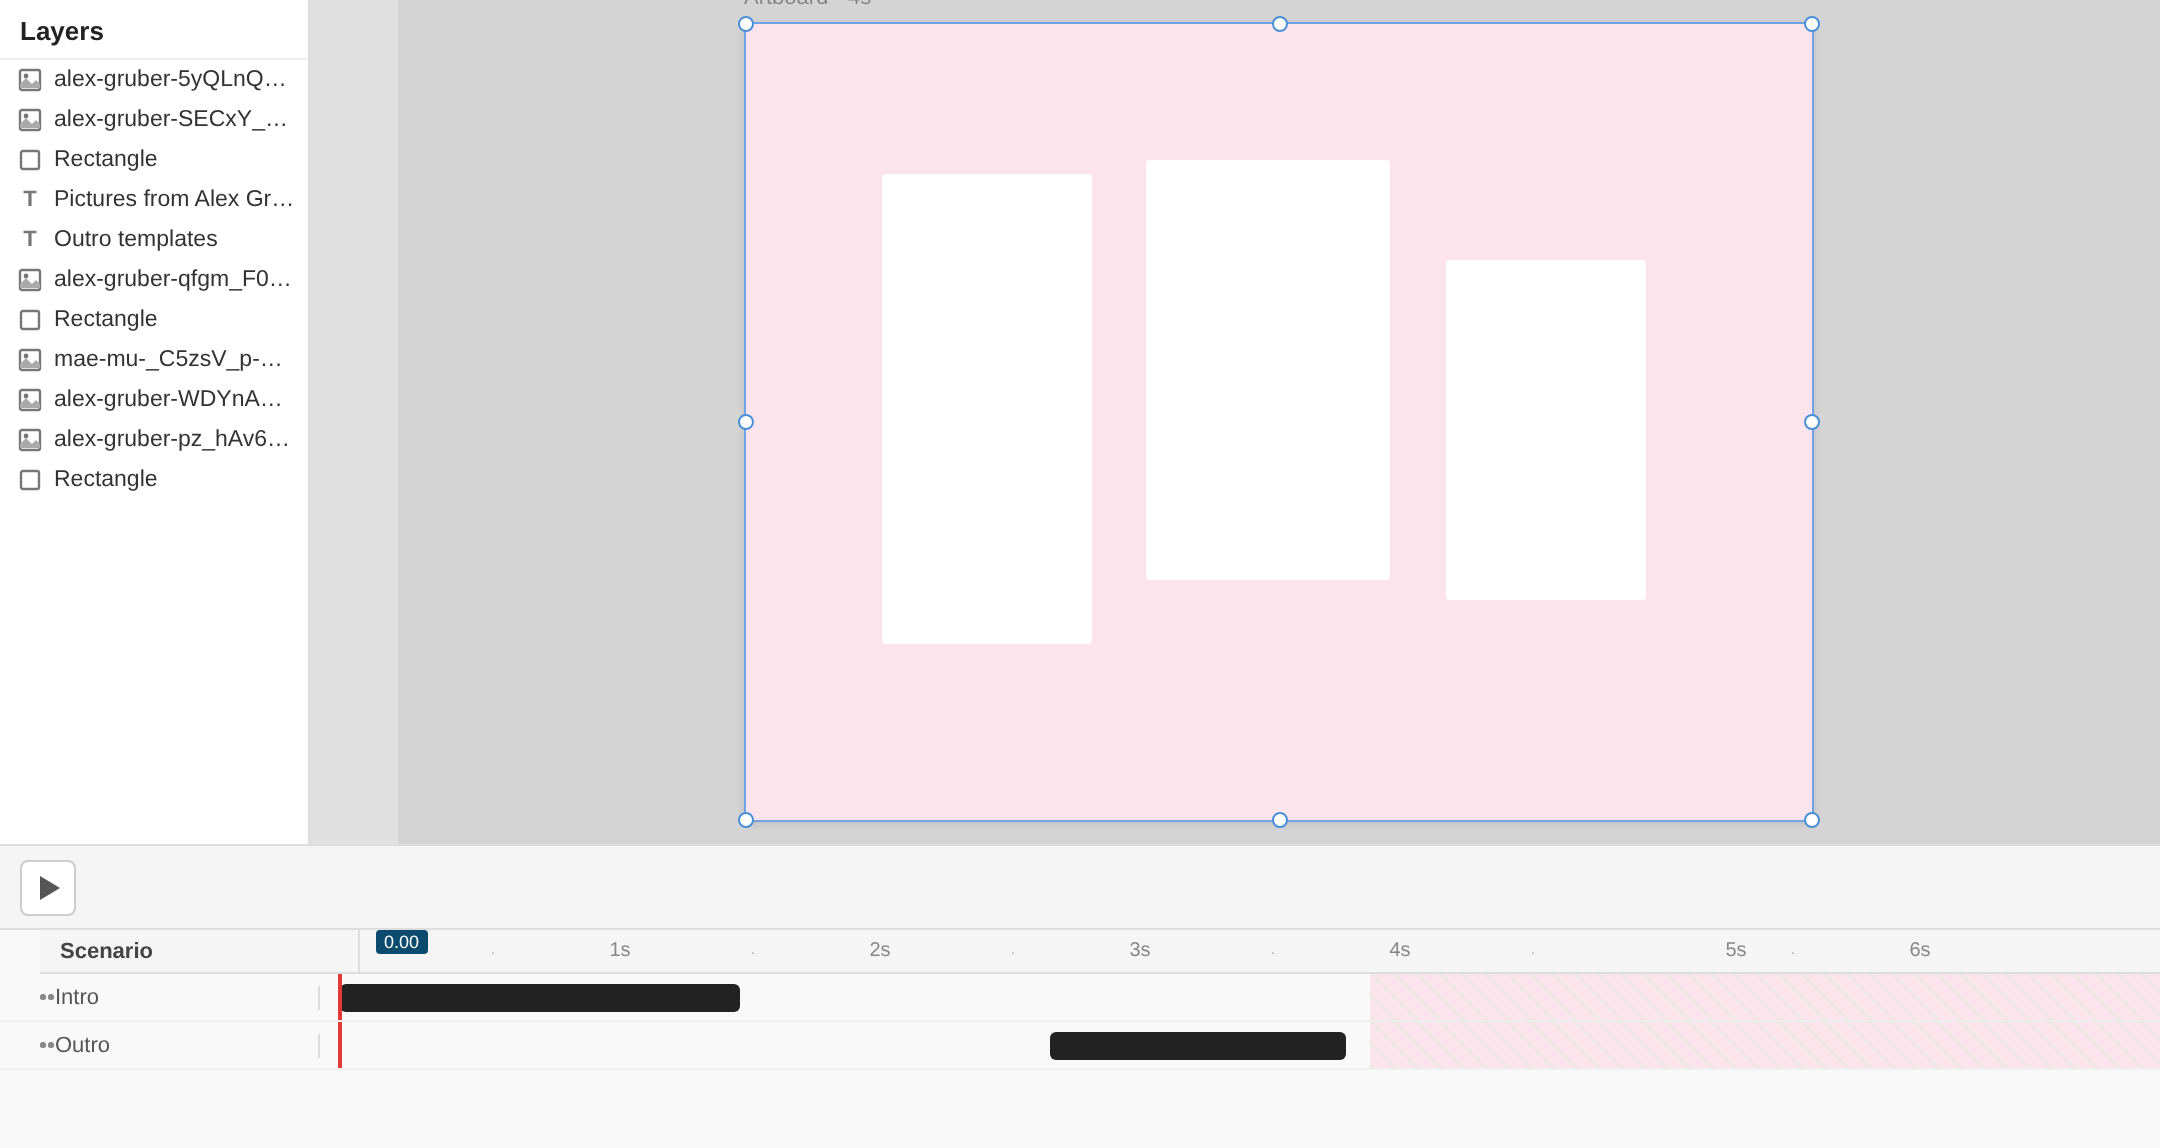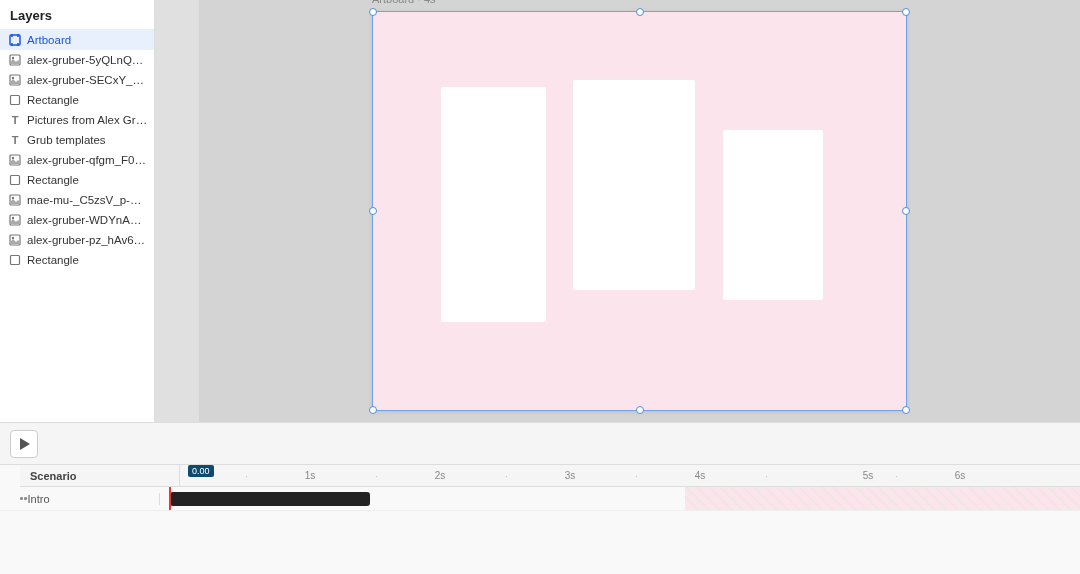--- a/index.html
+++ b/index.html
@@ -269,32 +269,20 @@
   </style>
 </head>
 <body>
 
 <div class="main-area">
 
   <div class="sidebar">
     <div class="sidebar-title">Layers</div>
     <div class="layer-list">
 
-      <div class="layer-item selected">
-        <span class="layer-icon">
-          <svg width="12" height="12" viewBox="0 0 12 12" fill="none">
-            <rect x="1" y="1" width="10" height="10" rx="1" stroke="#1a56e8" stroke-width="1.5" fill="none"></rect>
-            <line x1="3" y1="0" x2="3" y2="3" stroke="#1a56e8" stroke-width="1.5"></line>
-            <line x1="9" y1="0" x2="9" y2="3" stroke="#1a56e8" stroke-width="1.5"></line>
-            <line x1="3" y1="9" x2="3" y2="12" stroke="#1a56e8" stroke-width="1.5"></line>
-            <line x1="9" y1="9" x2="9" y2="12" stroke="#1a56e8" stroke-width="1.5"></line>
-          </svg>
-        </span>
-        <span class="layer-label">Artboard</span>
-      </div>
 
       <div class="layer-item">
         <span class="layer-icon">
           <svg width="12" height="12" viewBox="0 0 12 12">
               <rect x="1" y="1" width="10" height="10" rx="1" stroke="#777" stroke-width="1.2" fill="none"></rect>
               <circle cx="4" cy="4" r="1.2" fill="#777"></circle>
               <polyline points="1,8 4,5 7,8 9,6 11,8 11,10 1,10" fill="#aaa" stroke="none"></polyline>
             </svg>
         </span>
         <span class="layer-label">alex-gruber-5yQLnQYH...</span>
@@ -316,21 +304,21 @@
             </svg>
         </span>
         <span class="layer-label">Rectangle</span>
       </div>
       <div class="layer-item">
         <span class="layer-icon" style="color:#777;font-size:11px;font-weight:600;">T</span>
         <span class="layer-label">Pictures from Alex Grub...</span>
       </div>
       <div class="layer-item">
         <span class="layer-icon" style="color:#777;font-size:11px;font-weight:600;">T</span>
-        <span class="layer-label">Grub templates</span>
+        <span class="layer-label">Outro templates</span>
       </div>
       <div class="layer-item">
         <span class="layer-icon">
           <svg width="12" height="12" viewBox="0 0 12 12">
               <rect x="1" y="1" width="10" height="10" rx="1" stroke="#777" stroke-width="1.2" fill="none"></rect>
               <circle cx="4" cy="4" r="1.2" fill="#777"></circle>
               <polyline points="1,8 4,5 7,8 9,6 11,8 11,10 1,10" fill="#aaa" stroke="none"></polyline>
             </svg>
         </span>
         <span class="layer-label">alex-gruber-qfgm_F0Vx...</span>
@@ -451,14 +439,31 @@
       <div class="timeline-row-track">
 
         <div style="position:absolute;left:9px;top:0;bottom:0;width:1.5px;background:#e53935;z-index:5;"></div>
 
         <div class="timeline-block" style="left:10px;width:200px;"></div>
 
         <div class="timeline-hatch" style="left:525px;"></div>
       </div>
     </div>
 
+    <div class="timeline-row">
+      <div class="timeline-row-label">
+        <div class="dots-icon">
+          <div class="dot"></div>
+            <div class="dot"></div>
+        </div>
+        <span>Outro</span>
+      </div>
+      <div class="timeline-row-track">
+
+        <div style="position:absolute;left:9px;top:0;bottom:0;width:1.5px;background:#e53935;z-index:5;"></div>
+
+        <div class="timeline-block" style="left:365px;width:148px;"></div>
+
+        <div class="timeline-hatch" style="left:525px;"></div>
+      </div>
+    </div>
   </div>
 </div>
 
 </body></html>

